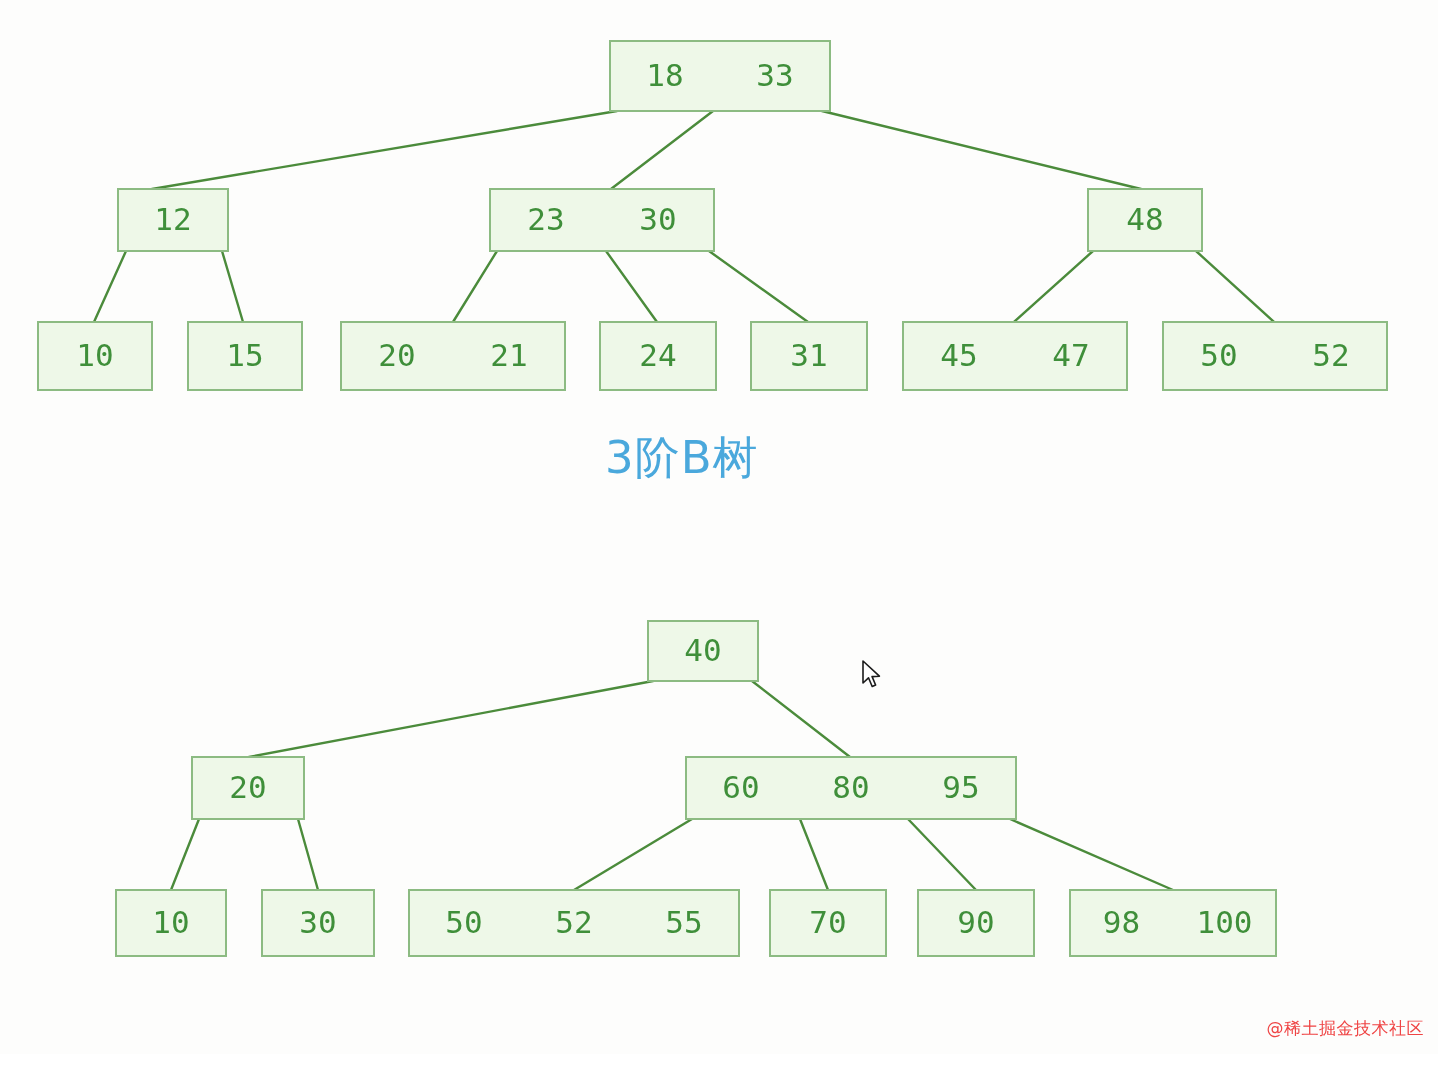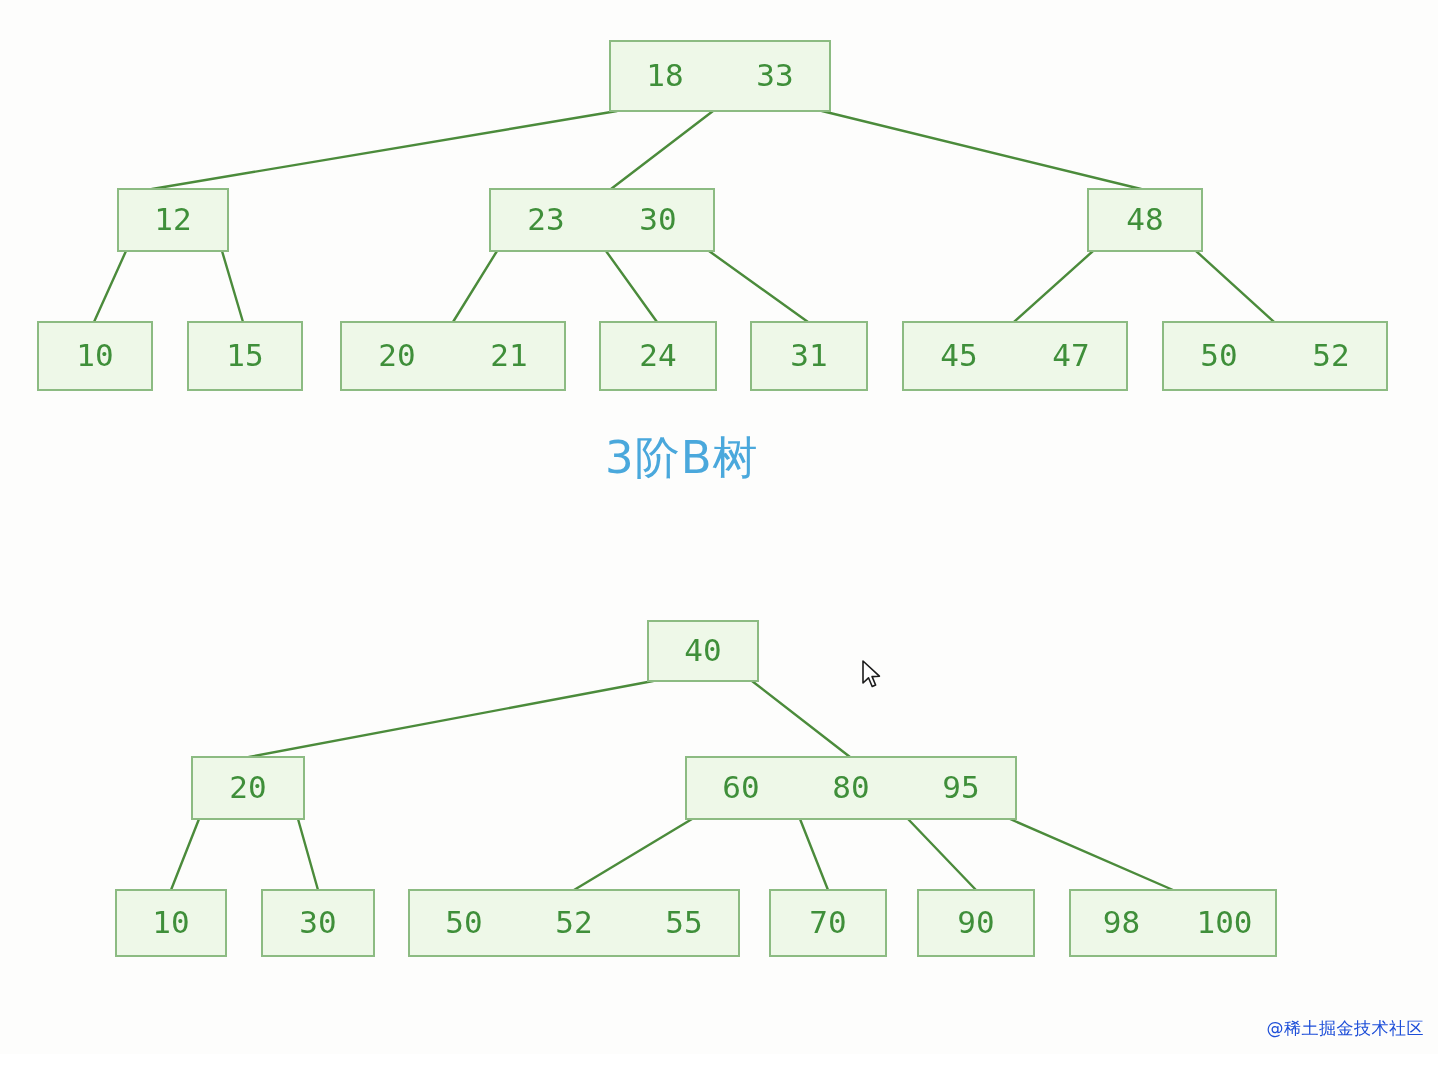--- a/index.html
+++ b/index.html
@@ -56,21 +56,21 @@
   #caption-4 {
     left: 625px;
     top: 998px;
   }
   #watermark {
     position: absolute;
     right: 14px;
     bottom: 14px;
     font-family: "DejaVu Sans", sans-serif;
     font-size: 17px;
-    color: #1d4ed8;
+    color: #ef4444;
     white-space: nowrap;
     letter-spacing: 0.5px;
   }
   #cursor {
     position: absolute;
     left: 861px;
     top: 660px;
     width: 22px;
     height: 32px;
     pointer-events: none;

